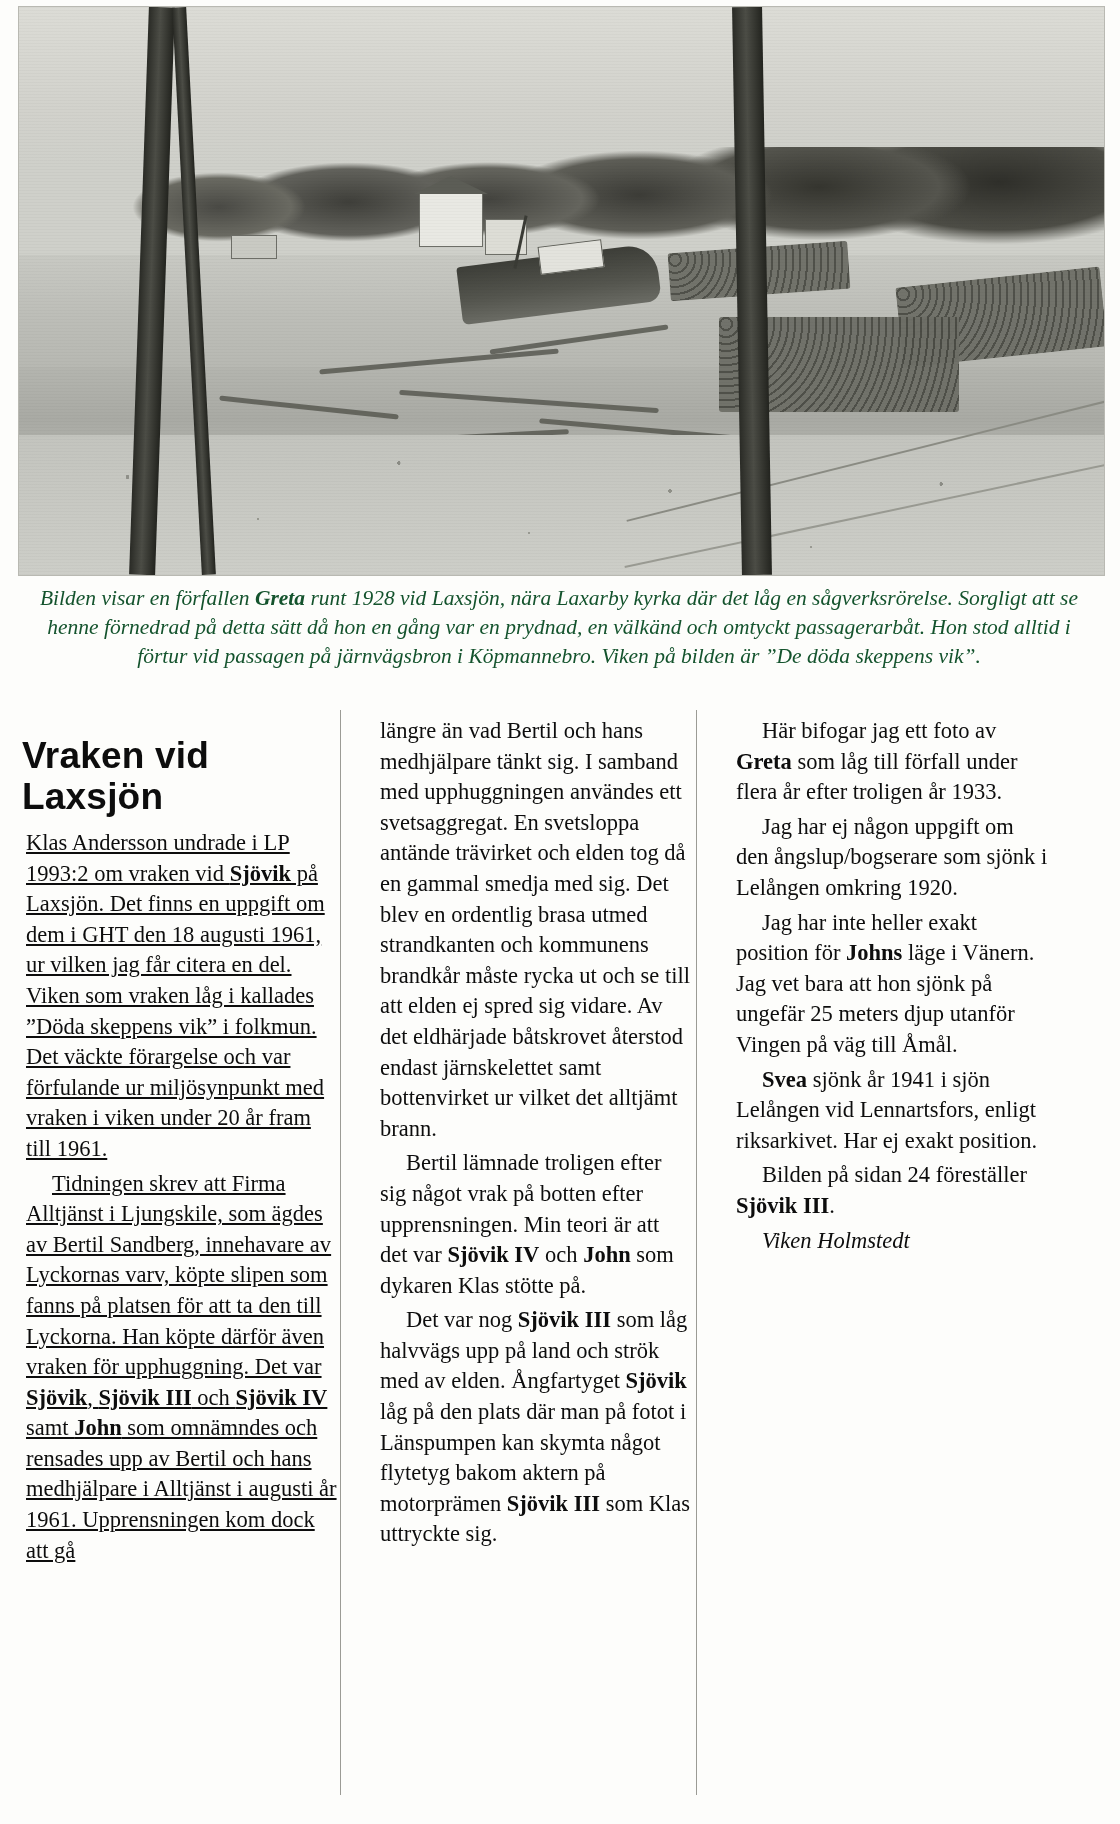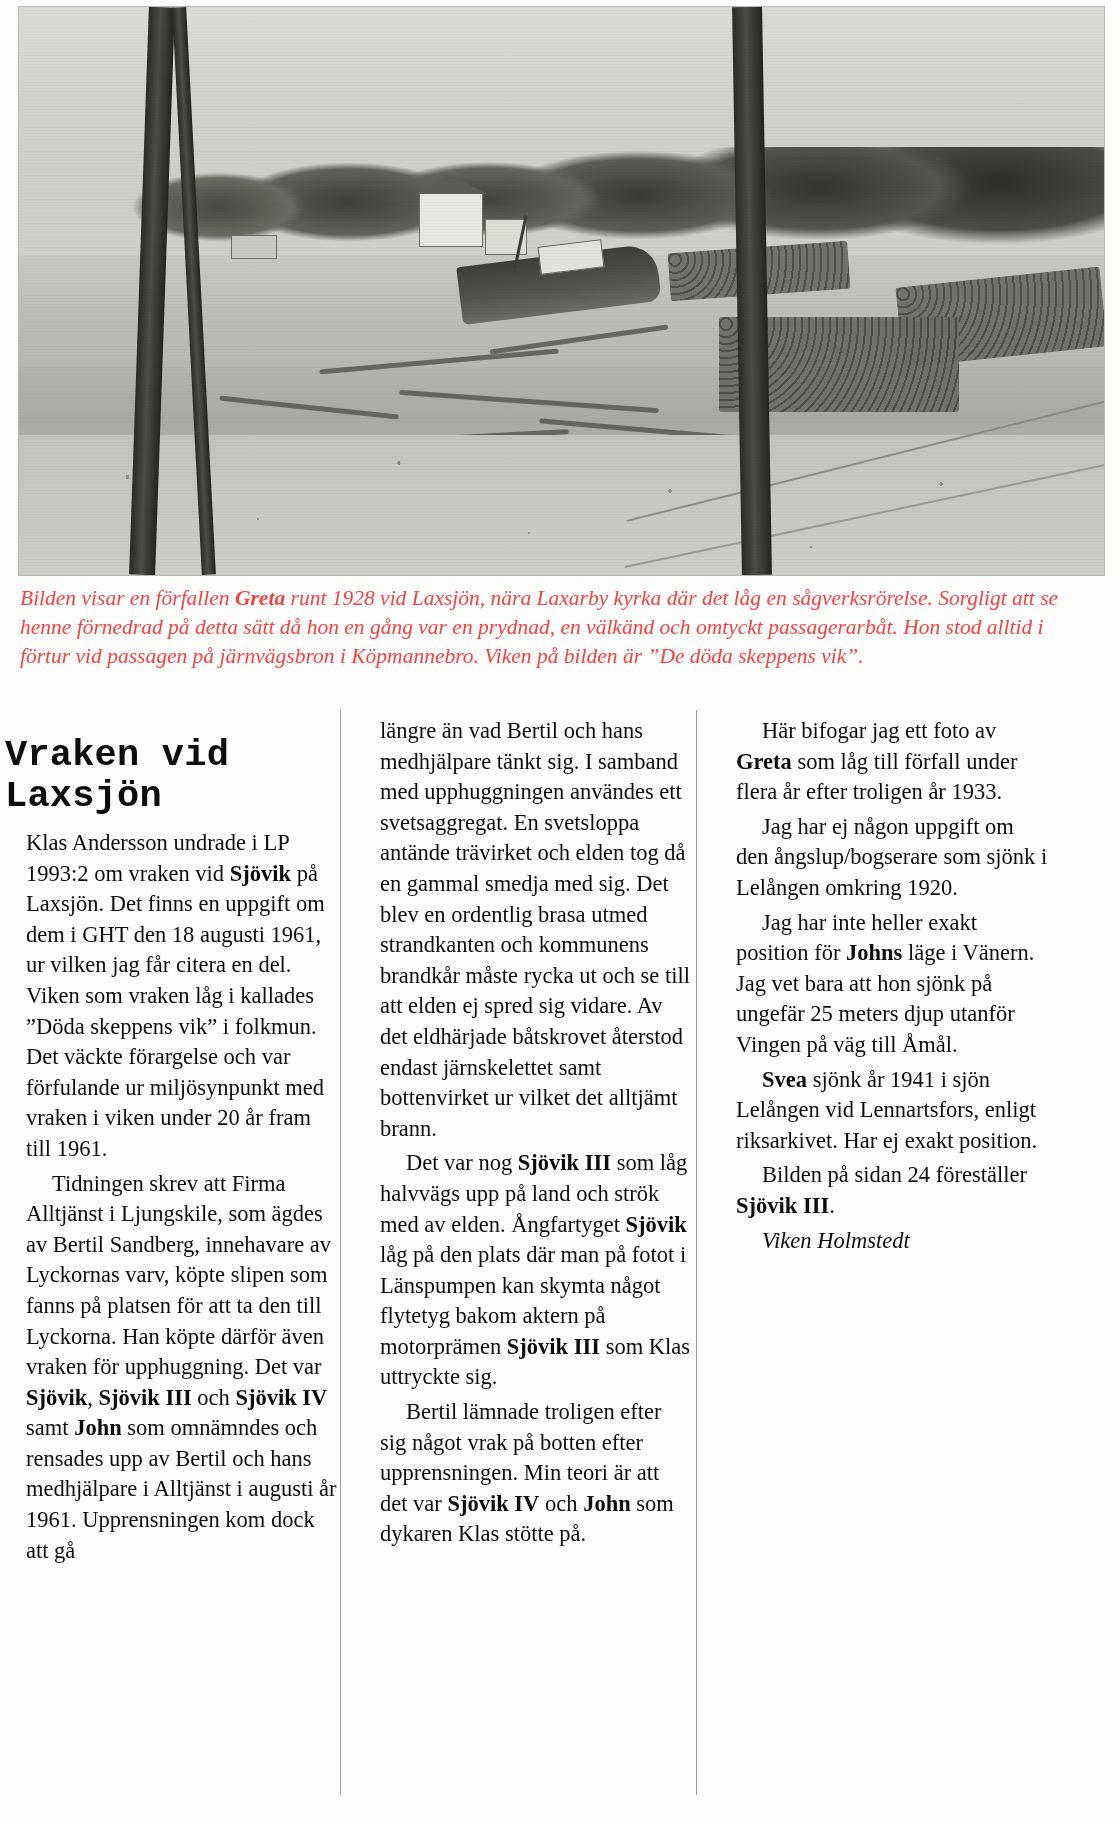--- a/index.html
+++ b/index.html
@@ -156,32 +156,32 @@
   
   .caption {
     position: absolute;
     left: 20px;
     top: 584px;
     width: 1078px;
     font-family: "Liberation Serif", serif;
     font-style: italic;
     font-size: 21.5px;
     line-height: 29px;
-    color: #ef4444;
-    text-align: left;
+    color: #14532d;
+    text-align: center;
   }
   .caption b { font-weight: bold; font-style: italic; }
 
   
   .headline {
     position: absolute;
-    left: 5px;
+    left: 22px;
     top: 710px;
     width: 320px;
-    font-family: Liberation Mono, monospace;
+    font-family: Liberation Sans, sans-serif;
     font-size: 37px;
     line-height: 41px;
     font-weight: bold;
     letter-spacing: .2px;
   }
 
   .columns {
     position: absolute;
     left: 20px;
     top: 712px;
@@ -192,21 +192,21 @@
     position: absolute;
     top: 0;
     width: 320px;
     font-size: 22.5px;
     line-height: 30.6px;
     text-align: left;
   }
   .col p { margin: 4px; text-indent: 26px; }
   .col p.first { text-indent: 0; }
   .col b { font-weight: bold; }
-  .col1 { left: 2px; padding-top: 112px; }
+  .col1 { left: 2px; padding-top: 112px; text-decoration: underline; }
   .col2 { left: 356px; }
   .col3 { left: 712px; width: 322px; }
   .signature {
     margin-top: 22px;
     font-style: italic;
     text-indent: 0;
     font-size: 22.5px;
   }
   .vrule {
     position: absolute;
@@ -272,22 +272,22 @@
 
   <div class="columns">
 
     <div class="col col1">
       <p class="first">Klas Andersson undrade i LP 1993:2 om vraken vid <b>Sjövik</b> på Laxsjön. Det finns en uppgift om dem i GHT den 18 augusti 1961, ur vilken jag får citera en del. Viken som vraken låg i kallades ”Döda skeppens vik” i folkmun. Det väckte förargelse och var förfulande ur miljösynpunkt med vraken i viken under 20 år fram till 1961.</p>
       <p>Tidningen skrev att Firma Alltjänst i Ljungskile, som ägdes av Bertil Sandberg, innehavare av Lyckornas varv, köpte slipen som fanns på platsen för att ta den till Lyckorna. Han köpte därför även vraken för upphuggning. Det var <b>Sjövik</b>, <b>Sjövik III</b> och <b>Sjövik IV</b> samt <b>John</b> som omnämndes och rensades upp av Bertil och hans medhjälpare i Alltjänst i augusti år 1961. Upprensningen kom dock att gå</p>
     </div>
 
     <div class="col col2">
       <p class="first">längre än vad Bertil och hans medhjälpare tänkt sig. I samband med upphuggningen användes ett svetsaggregat. En svetsloppa antände trävirket och elden tog då en gammal smedja med sig. Det blev en ordentlig brasa utmed strandkanten och kommunens brandkår måste rycka ut och se till att elden ej spred sig vidare. Av det eldhärjade båtskrovet återstod endast järnskelettet samt bottenvirket ur vilket det alltjämt brann.</p>
+      <p>Bertil lämnade troligen efter sig något vrak på botten efter upprensningen. Min teori är att det var <b>Sjövik IV</b> och <b>John</b> som dykaren Klas stötte på.</p>
       <p>Det var nog <b>Sjövik III</b> som låg halvvägs upp på land och strök med av elden. Ångfartyget <b>Sjövik</b> låg på den plats där man på fotot i Länspumpen kan skymta något flytetyg bakom aktern på motorprämen <b>Sjövik III</b> som Klas uttryckte sig.</p>
-      <p>Bertil lämnade troligen efter sig något vrak på botten efter upprensningen. Min teori är att det var <b>Sjövik IV</b> och <b>John</b> som dykaren Klas stötte på.</p>
     </div>
 
     <div class="col col3">
       <p>Här bifogar jag ett foto av <b>Greta</b> som låg till förfall under flera år efter troligen år 1933.</p>
       <p>Jag har ej någon uppgift om den ångslup/bogserare som sjönk i Lelången omkring 1920.</p>
       <p>Jag har inte heller exakt position för <b>Johns</b> läge i Vänern. Jag vet bara att hon sjönk på ungefär 25 meters djup utanför Vingen på väg till Åmål.</p>
       <p><b>Svea</b> sjönk år 1941 i sjön Lelången vid Lennartsfors, enligt riksarkivet. Har ej exakt position.</p>
       <p>Bilden på sidan 24 föreställer <b>Sjövik III</b>.</p>
       <p class="signature">Viken Holmstedt</p>
     </div>

